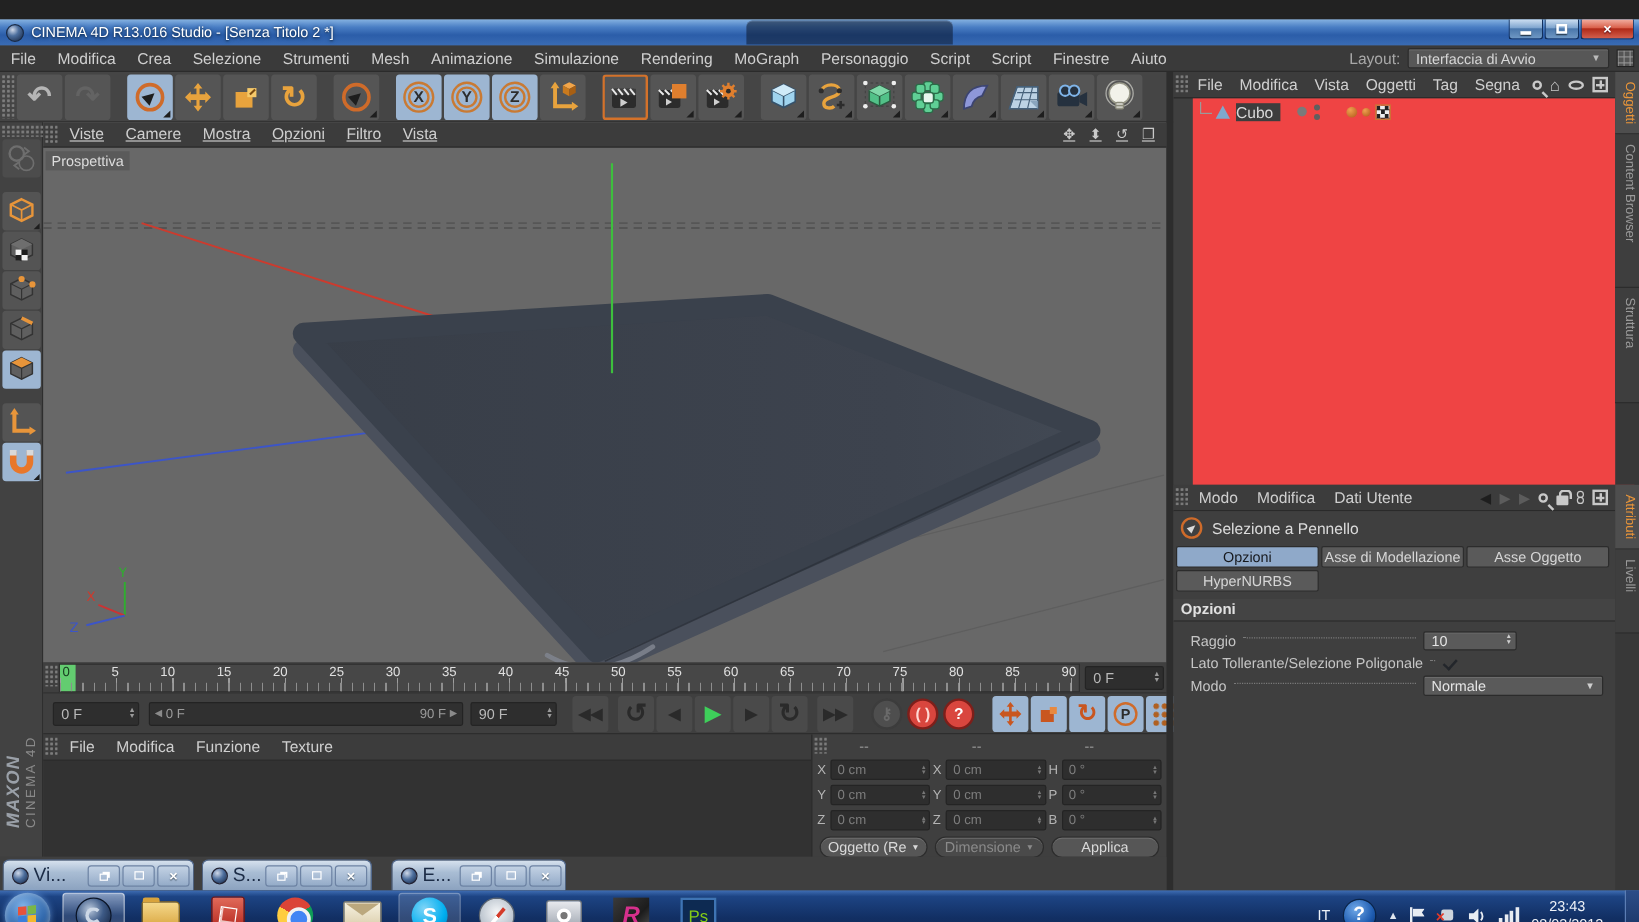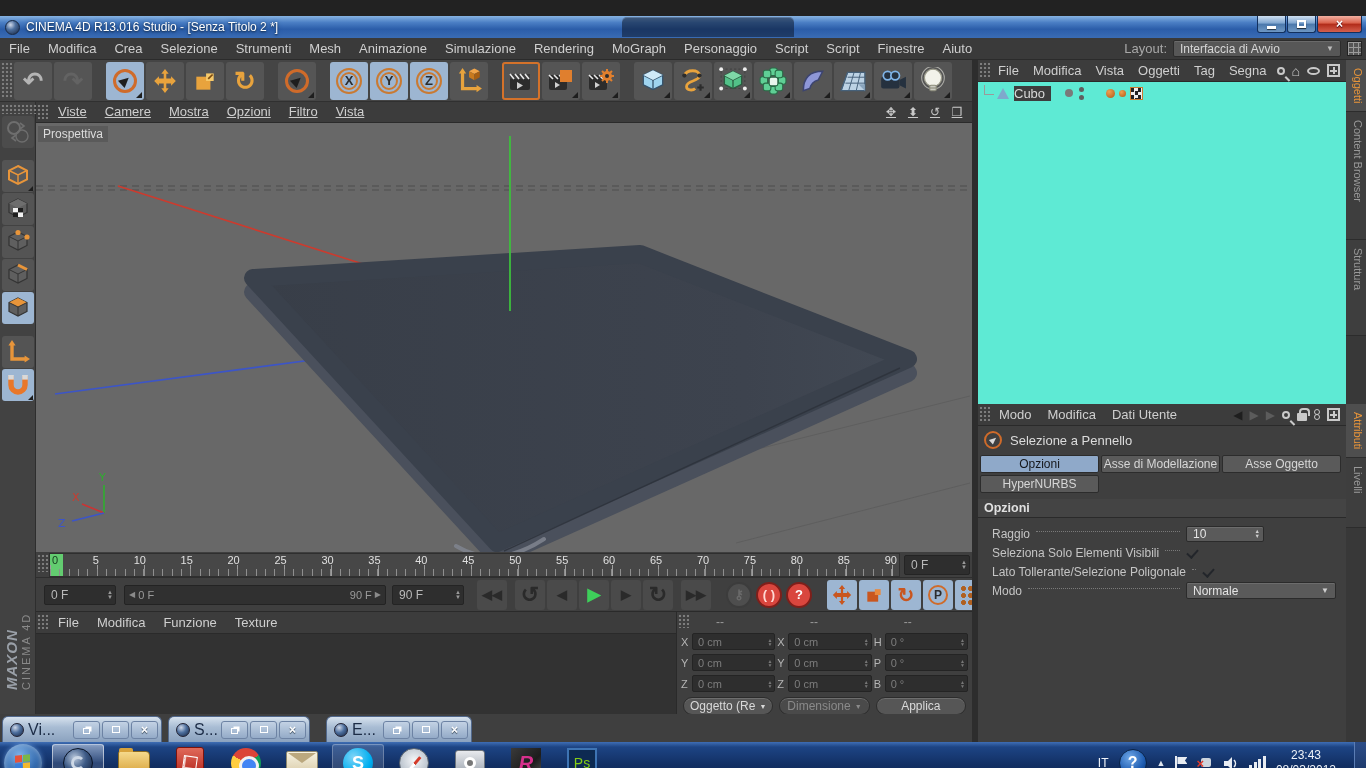--- a/index.html
+++ b/index.html
@@ -131,21 +131,21 @@
   .coord-btns { display:flex; gap:6px; padding:4px 6px; }
   .cbtn { flex:1; height:18px; background:#565656; border:1px solid #2c2c2c; border-radius:9px; color:#d9d9d9; font-size:12px;
     display:flex; align-items:center; justify-content:center; gap:4px; box-shadow:inset 0 1px 0 #6e6e6e; }
   .cbtn.dis { color:#8a8a8a; background:#4a4a4a; }
   .cbtn .arr { font-size:7px; }
 
   
   .rp-divider { position:absolute; left:972px; top:44px; width:6px; height:682px; background:#2d2d2d; }
   .right-panel { position:absolute; left:978px; top:44px; width:388px; height:682px; background:#3f3f3f; }
   .om { position:absolute; left:0; top:0; width:388px; height:344px; }
-  .om-content { position:absolute; left:0; top:22px; width:368px; height:322px; background:#5eead4; }
+  .om-content { position:absolute; left:16px; top:22px; width:368px; height:322px; background:#ef4444; }
   .vtabs { position:absolute; right:0; top:0; width:20px; height:100%; background:#383838; }
   .vtab { writing-mode:vertical-rl; padding:8px 2px; font-size:11px; color:#9a9a9a; background:#3e3e3e; border-bottom:1px solid #2c2c2c; width:20px; }
   .vtab.active { color:#e8953a; background:#4e4e4e; }
   .pm-icons { margin-left:auto; display:flex; align-items:center; gap:7px; padding-right:6px; }
   .mag { width:8px; height:8px; border:2px solid #c9c9c9; border-radius:50%; position:relative; }
   .mag::after { content:""; position:absolute; left:7px; top:7px; width:6px; height:2px; background:#c9c9c9; transform:rotate(45deg); transform-origin:0 0;}
   .home { font-size:14px; color:#c9c9c9; line-height:1;}
   .eye { width:13px; height:8px; border:2px solid #c9c9c9; border-radius:50%; }
   .plusbox { width:13px; height:13px; border:2px solid #c9c9c9; position:relative; }
   .plusbox::before { content:""; position:absolute; left:1px; top:3.5px; width:7px; height:2px; background:#c9c9c9;}
@@ -906,27 +906,20 @@
               <span class="attr-spin">
             <span>10</span>
             <span class="updown">
                   <span>▲</span>
                   <span>▼</span>
                 </span>
           </span>
             </span>
         </div>
         <div class="attr-row">
-          <span class="lbl">Seleziona Solo Elementi Visibili</span>
-          <span class="leader"></span>
-          <span class="attr-ctl">
-              <span class="cb-on"></span>
-            </span>
-        </div>
-        <div class="attr-row">
           <span class="lbl">Lato Tollerante/Selezione Poligonale</span>
           <span class="leader"></span>
           <span class="attr-ctl">
               <span class="cb-on"></span>
             </span>
         </div>
         <div class="attr-row">
           <span class="lbl">Modo</span>
           <span class="leader"></span>
           <span class="attr-ctl">

